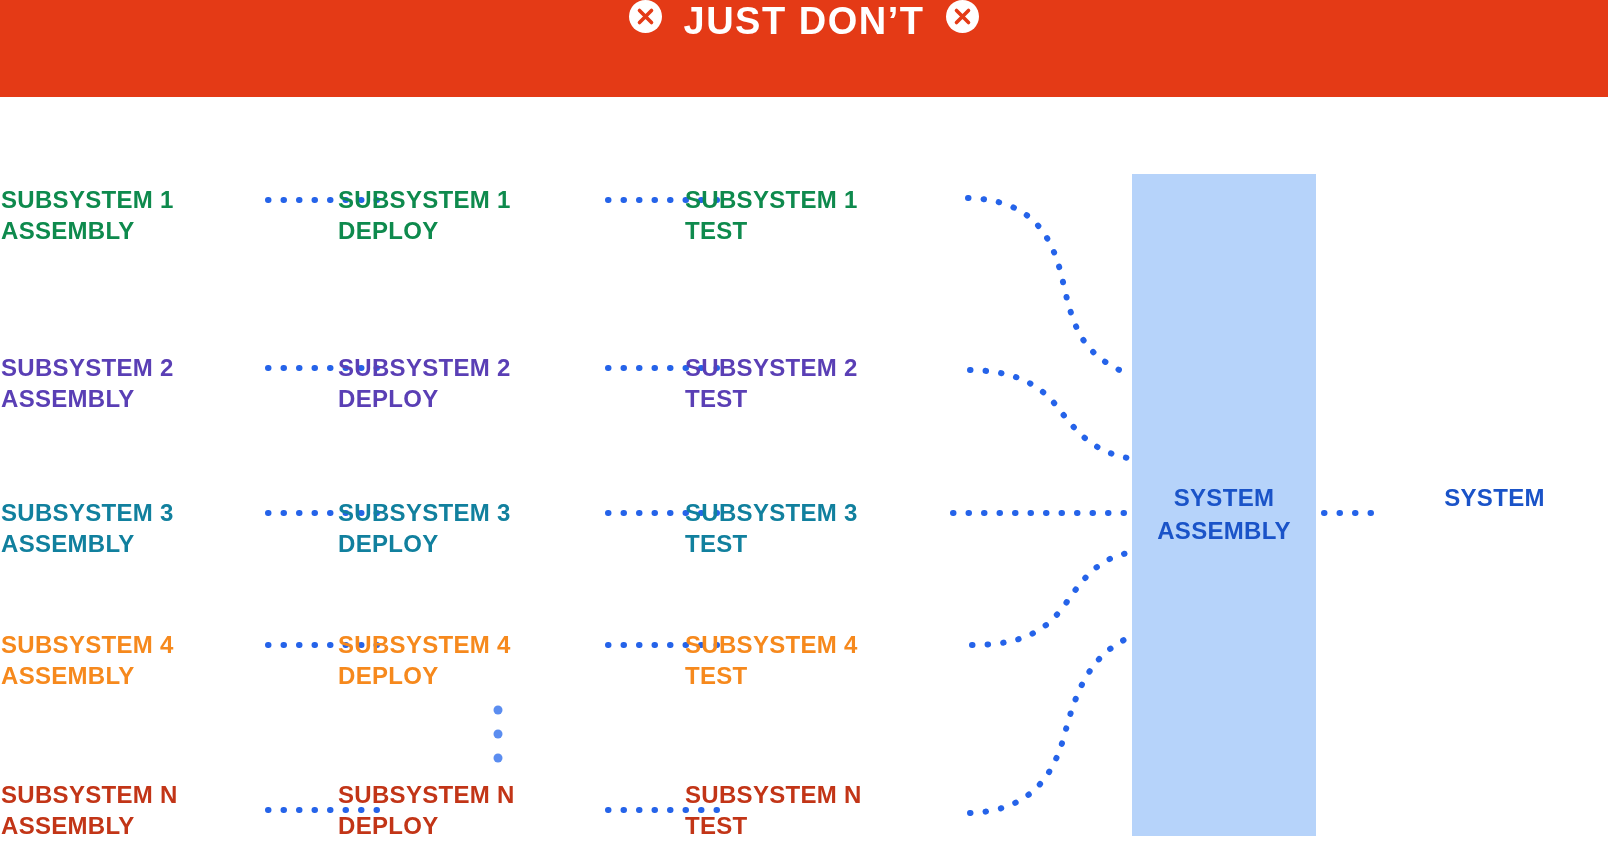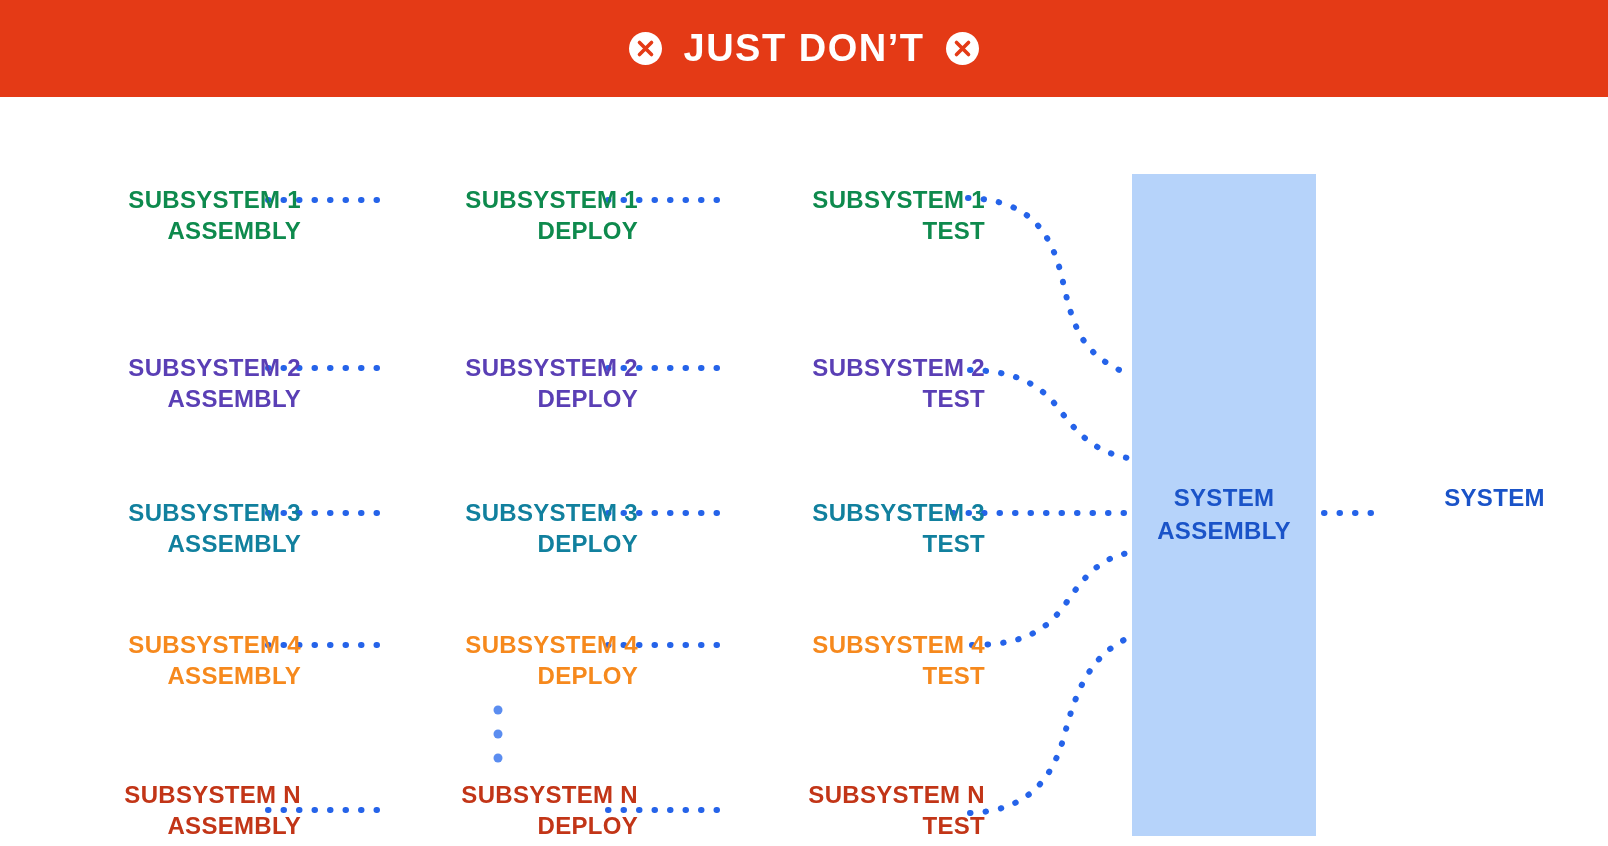--- a/index.html
+++ b/index.html
@@ -5,30 +5,30 @@
   html,body{margin:0;padding:0;background:#ffffff;}
   #stage{
     position:relative;width:1608px;height:846px;overflow:hidden;
     font-family:"Liberation Sans","DejaVu Sans",sans-serif;
     background:#ffffff;
   }
   
   .banner{
     position:absolute;left:0;top:0;width:1608px;height:97px;
     background:var(--header-bg,#e43a16);
-    display:flex;align-items:center;justify-content:center;gap:22px;
+    display:flex;align-items:flex-start;justify-content:center;gap:22px;
   }
   .banner h1{
     margin:0;color:#ffffff;font-size:38px;font-weight:800;
     letter-spacing:1.5px;white-space:nowrap;
   }
   .banner svg{display:block;}
   
   .cell{
-    position:absolute;width:300px;text-align:right;
+    position:absolute;width:300px;text-align:left;
     font-size:24px;font-weight:800;line-height:31px;letter-spacing:.3px;
   }
   .cell span{display:block;}
   
   #wires{position:absolute;left:0;top:0;pointer-events:none;}
   .dots{fill:none;stroke:var(--dot,#2563e9);stroke-width:6;
         stroke-linecap:round;stroke-dasharray:0.5 15;}
   .bigdot{fill:var(--dot2,#5b8df0);stroke:none;}
   
   .sys-box{

